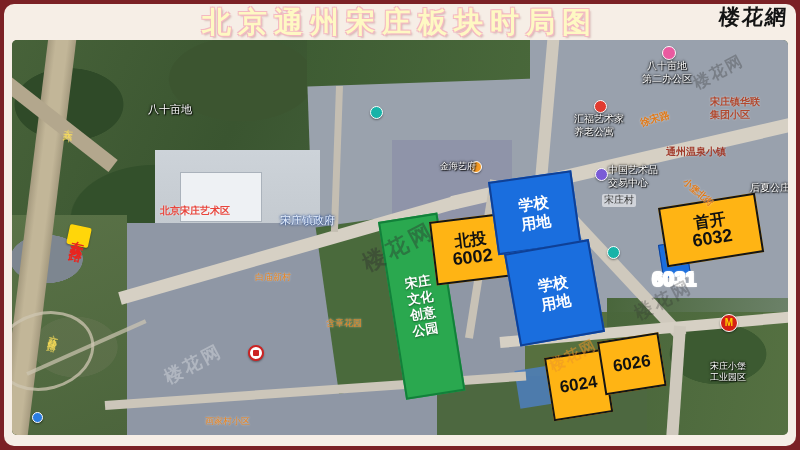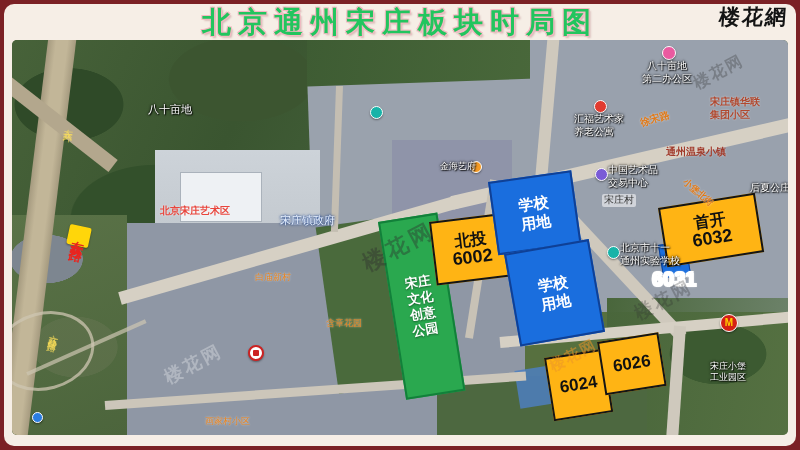--- a/index.html
+++ b/index.html
@@ -8,21 +8,21 @@
     background:#7b2125;
     font-family:"Liberation Sans", sans-serif;
   }
   
   .frame-inner{
     position:absolute;left:4px;top:4px;right:4px;bottom:4px;
     background:#f6eee6;border-radius:10px;
   }
   .page-title{
     position:absolute;left:0;right:0;top:4px;height:36px;
-    text-align:center;font-size:29px;font-weight:bold;color:#22c55e;
+    text-align:center;font-size:29px;font-weight:bold;color:#fef9c3;
     letter-spacing:7px;line-height:36px;
     text-shadow:1px 1px 0 #f4b9c2,-1px -1px 0 #f4b9c2,1px -1px 0 #f4b9c2,-1px 1px 0 #f4b9c2,2px 2px 2px rgba(120,20,30,.25);
     z-index:5;white-space:nowrap;
   }
   .site-logo{
     position:absolute;right:12px;top:3px;z-index:6;
     font-family:"DejaVu Serif", serif;font-weight:900;font-size:21px;color:#141414;
     letter-spacing:2px;transform:skewX(-4deg);
   }
   
@@ -280,24 +280,20 @@
   <span class="marker mk-purple mk-artex"></span>
   <div class="lbl halo-dark lbl-artex">
     <div>中国艺术品</div>
     <div>交易中心</div>
   </div>
 
   <div class="lbl halo-dark lbl-houxia">后夏公庄</div>
   <div class="lbl lbl-szvillage">宋庄村</div>
 
   <span class="marker mk-teal mk-shiyan"></span>
-  <div class="lbl halo-dark lbl-shiyan">
-    <div>北京市十一</div>
-    <div>通州实验学校</div>
-  </div>
 
   <div class="lbl lbl-orange lbl-baimiao">白庙新村</div>
   <div class="lbl lbl-orange lbl-hanzhang">含章花园</div>
   <div class="lbl lbl-orange lbl-huajiacun">画家村小区</div>
 
   <div class="lbl halo-dark lbl-industry">
     <div>宋庄小堡</div>
     <div>工业园区</div>
   </div>
 

